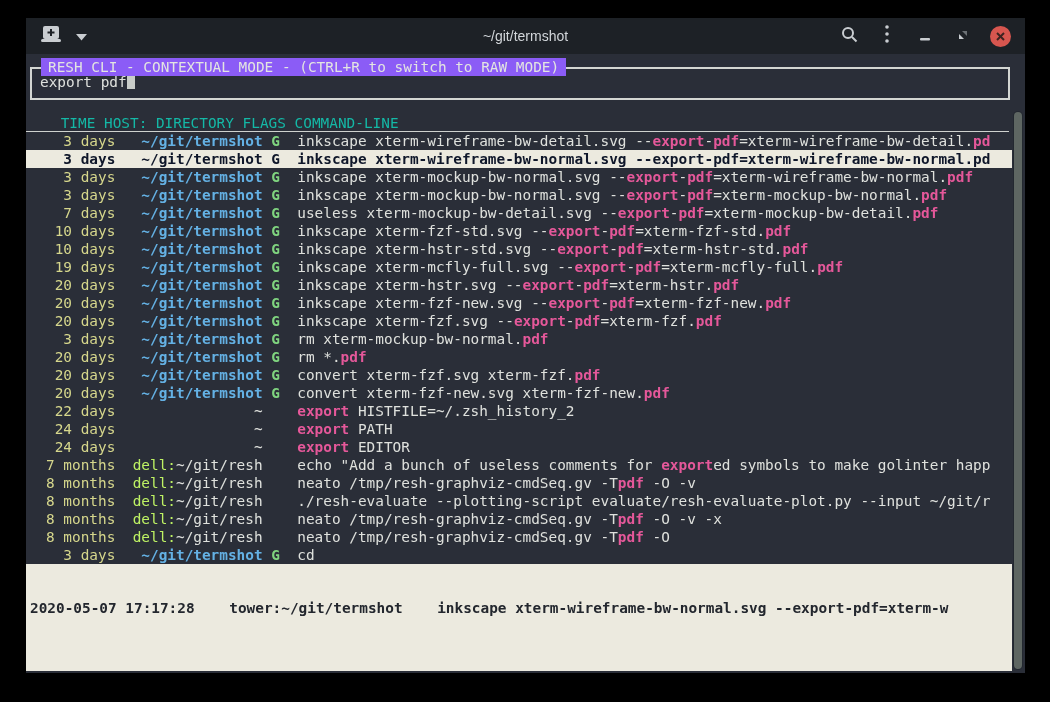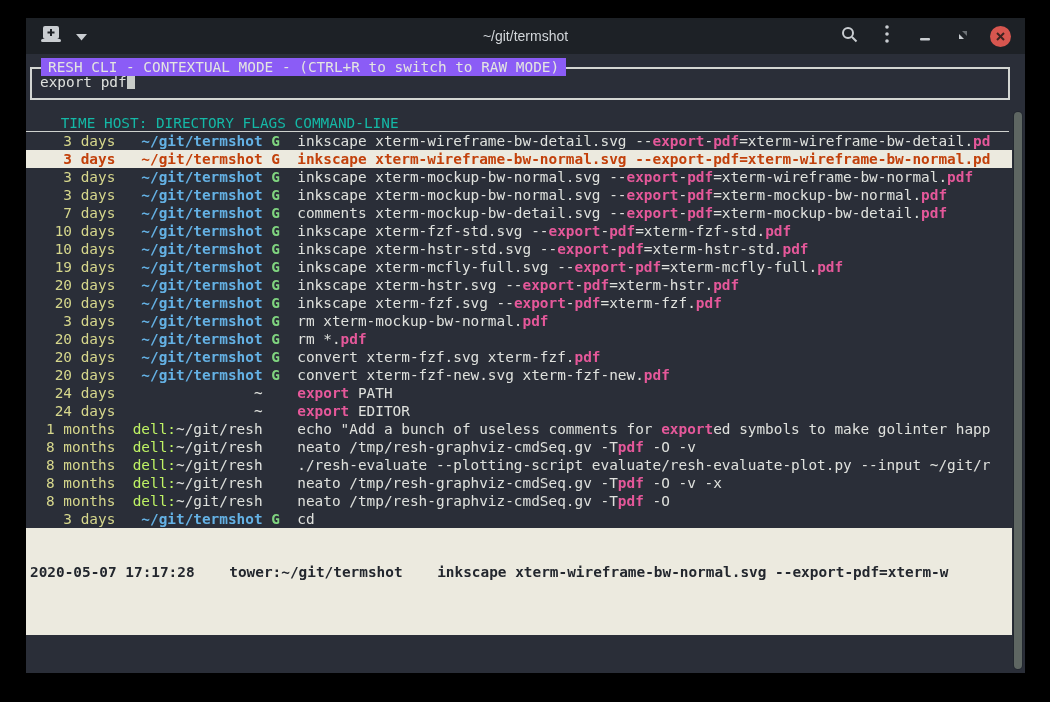--- a/index.html
+++ b/index.html
@@ -47,21 +47,21 @@
   }
   .rows{width:986px;overflow:hidden;}
   .row{height:18px;white-space:pre;overflow:hidden;padding-left:20px;color:#dfe1dd;}
   .row span{display:inline;}
   .c-time{color:#d6d78c;}
   .c-host{color:#bef264;}
   .c-dir-blue{color:#64b1e4;font-weight:bold;}
   .c-dir{color:#dfe1dd;}
   .c-flag{color:#7fd47f;font-weight:bold;}
   .c-hl{color:#e5589a;font-weight:bold;}
-  .row.selected{background:#eceadf;color:#c2410c;font-weight:bold;}
+  .row.selected{background:#eceadf;color:#0f172a;font-weight:bold;}
   .row.selected span{color:inherit;}
   
   .detail{
     background:#eceadf;color:#23272e;font-weight:bold;white-space:pre;
     padding:0 0 0 4px;width:982px;overflow:hidden;
   }
   .detail div{height:17px;line-height:17px;}
   
   .scrollbar{
     position:absolute;top:57px;right:2px;bottom:3px;width:10px;
@@ -149,33 +149,35 @@
       <div class="query"><span>export pdf</span><span class="cursor"></span></div>
     </div>
 
     <div class="table-header">    TIME HOST: DIRECTORY FLAGS COMMAND-LINE</div>
 
     <div class="rows">
         <div class="row"><span class="c-time">  3 days</span><span>   </span><span class="c-dir-blue">~/git/termshot</span><span class="c-flag"> G  </span><span>inkscape xterm-wireframe-bw-detail.svg --</span><span class="c-hl">export</span><span>-</span><span class="c-hl">pdf</span><span>=xterm-wireframe-bw-detail.</span><span class="c-hl">pd</span></div>
         <div class="row selected"><span class="c-time">  3 days</span><span>   </span><span class="c-dir-blue">~/git/termshot</span><span class="c-flag"> G  </span><span>inkscape xterm-wireframe-bw-normal.svg --</span><span class="c-hl">export</span><span>-</span><span class="c-hl">pdf</span><span>=xterm-wireframe-bw-normal.</span><span class="c-hl">pd</span></div>
         <div class="row"><span class="c-time">  3 days</span><span>   </span><span class="c-dir-blue">~/git/termshot</span><span class="c-flag"> G  </span><span>inkscape xterm-mockup-bw-normal.svg --</span><span class="c-hl">export</span><span>-</span><span class="c-hl">pdf</span><span>=xterm-wireframe-bw-normal.</span><span class="c-hl">pdf</span></div>
         <div class="row"><span class="c-time">  3 days</span><span>   </span><span class="c-dir-blue">~/git/termshot</span><span class="c-flag"> G  </span><span>inkscape xterm-mockup-bw-normal.svg --</span><span class="c-hl">export</span><span>-</span><span class="c-hl">pdf</span><span>=xterm-mockup-bw-normal.</span><span class="c-hl">pdf</span></div>
-        <div class="row"><span class="c-time">  7 days</span><span>   </span><span class="c-dir-blue">~/git/termshot</span><span class="c-flag"> G  </span><span>comments xterm-mockup-bw-detail.svg --</span><span class="c-hl">export</span><span>-</span><span class="c-hl">pdf</span><span>=xterm-mockup-bw-detail.</span><span class="c-hl">pdf</span></div>
+        <div class="row"><span class="c-time">  7 days</span><span>   </span><span class="c-dir-blue">~/git/termshot</span><span class="c-flag"> G  </span><span>useless xterm-mockup-bw-detail.svg --</span><span class="c-hl">export</span><span>-</span><span class="c-hl">pdf</span><span>=xterm-mockup-bw-detail.</span><span class="c-hl">pdf</span></div>
         <div class="row"><span class="c-time"> 10 days</span><span>   </span><span class="c-dir-blue">~/git/termshot</span><span class="c-flag"> G  </span><span>inkscape xterm-fzf-std.svg --</span><span class="c-hl">export</span><span>-</span><span class="c-hl">pdf</span><span>=xterm-fzf-std.</span><span class="c-hl">pdf</span></div>
         <div class="row"><span class="c-time"> 10 days</span><span>   </span><span class="c-dir-blue">~/git/termshot</span><span class="c-flag"> G  </span><span>inkscape xterm-hstr-std.svg --</span><span class="c-hl">export</span><span>-</span><span class="c-hl">pdf</span><span>=xterm-hstr-std.</span><span class="c-hl">pdf</span></div>
         <div class="row"><span class="c-time"> 19 days</span><span>   </span><span class="c-dir-blue">~/git/termshot</span><span class="c-flag"> G  </span><span>inkscape xterm-mcfly-full.svg --</span><span class="c-hl">export</span><span>-</span><span class="c-hl">pdf</span><span>=xterm-mcfly-full.</span><span class="c-hl">pdf</span></div>
         <div class="row"><span class="c-time"> 20 days</span><span>   </span><span class="c-dir-blue">~/git/termshot</span><span class="c-flag"> G  </span><span>inkscape xterm-hstr.svg --</span><span class="c-hl">export</span><span>-</span><span class="c-hl">pdf</span><span>=xterm-hstr.</span><span class="c-hl">pdf</span></div>
+        <div class="row"><span class="c-time"> 20 days</span><span>   </span><span class="c-dir-blue">~/git/termshot</span><span class="c-flag"> G  </span><span>inkscape xterm-fzf-new.svg --</span><span class="c-hl">export</span><span>-</span><span class="c-hl">pdf</span><span>=xterm-fzf-new.</span><span class="c-hl">pdf</span></div>
         <div class="row"><span class="c-time"> 20 days</span><span>   </span><span class="c-dir-blue">~/git/termshot</span><span class="c-flag"> G  </span><span>inkscape xterm-fzf.svg --</span><span class="c-hl">export</span><span>-</span><span class="c-hl">pdf</span><span>=xterm-fzf.</span><span class="c-hl">pdf</span></div>
         <div class="row"><span class="c-time">  3 days</span><span>   </span><span class="c-dir-blue">~/git/termshot</span><span class="c-flag"> G  </span><span>rm xterm-mockup-bw-normal.</span><span class="c-hl">pdf</span></div>
         <div class="row"><span class="c-time"> 20 days</span><span>   </span><span class="c-dir-blue">~/git/termshot</span><span class="c-flag"> G  </span><span>rm *.</span><span class="c-hl">pdf</span></div>
         <div class="row"><span class="c-time"> 20 days</span><span>   </span><span class="c-dir-blue">~/git/termshot</span><span class="c-flag"> G  </span><span>convert xterm-fzf.svg xterm-fzf.</span><span class="c-hl">pdf</span></div>
         <div class="row"><span class="c-time"> 20 days</span><span>   </span><span class="c-dir-blue">~/git/termshot</span><span class="c-flag"> G  </span><span>convert xterm-fzf-new.svg xterm-fzf-new.</span><span class="c-hl">pdf</span></div>
+        <div class="row"><span class="c-time"> 22 days</span><span>                </span><span class="c-dir">~</span><span>    </span><span class="c-hl">export</span><span> HISTFILE=~/.zsh_history_2</span></div>
         <div class="row"><span class="c-time"> 24 days</span><span>                </span><span class="c-dir">~</span><span>    </span><span class="c-hl">export</span><span> PATH</span></div>
         <div class="row"><span class="c-time"> 24 days</span><span>                </span><span class="c-dir">~</span><span>    </span><span class="c-hl">export</span><span> EDITOR</span></div>
-        <div class="row"><span class="c-time">1 months</span><span>  </span><span class="c-host">dell:</span><span class="c-dir">~/git/resh</span><span>    </span><span>echo "Add a bunch of useless comments for </span><span class="c-hl">export</span><span>ed symbols to make golinter happ</span></div>
+        <div class="row"><span class="c-time">7 months</span><span>  </span><span class="c-host">dell:</span><span class="c-dir">~/git/resh</span><span>    </span><span>echo "Add a bunch of useless comments for </span><span class="c-hl">export</span><span>ed symbols to make golinter happ</span></div>
         <div class="row"><span class="c-time">8 months</span><span>  </span><span class="c-host">dell:</span><span class="c-dir">~/git/resh</span><span>    </span><span>neato /tmp/resh-graphviz-cmdSeq.gv -T</span><span class="c-hl">pdf</span><span> -O -v</span></div>
         <div class="row"><span class="c-time">8 months</span><span>  </span><span class="c-host">dell:</span><span class="c-dir">~/git/resh</span><span>    </span><span>./resh-evaluate --plotting-script evaluate/resh-evaluate-plot.py --input ~/git/r</span></div>
         <div class="row"><span class="c-time">8 months</span><span>  </span><span class="c-host">dell:</span><span class="c-dir">~/git/resh</span><span>    </span><span>neato /tmp/resh-graphviz-cmdSeq.gv -T</span><span class="c-hl">pdf</span><span> -O -v -x</span></div>
         <div class="row"><span class="c-time">8 months</span><span>  </span><span class="c-host">dell:</span><span class="c-dir">~/git/resh</span><span>    </span><span>neato /tmp/resh-graphviz-cmdSeq.gv -T</span><span class="c-hl">pdf</span><span> -O</span></div>
         <div class="row"><span class="c-time">  3 days</span><span>   </span><span class="c-dir-blue">~/git/termshot</span><span class="c-flag"> G  </span><span>cd</span></div>
       </div>
 
     <div class="detail">
       <div>2020-05-07 17:17:28    tower:~/git/termshot    inkscape xterm-wireframe-bw-normal.svg --export-pdf=xterm-w</div>
       

